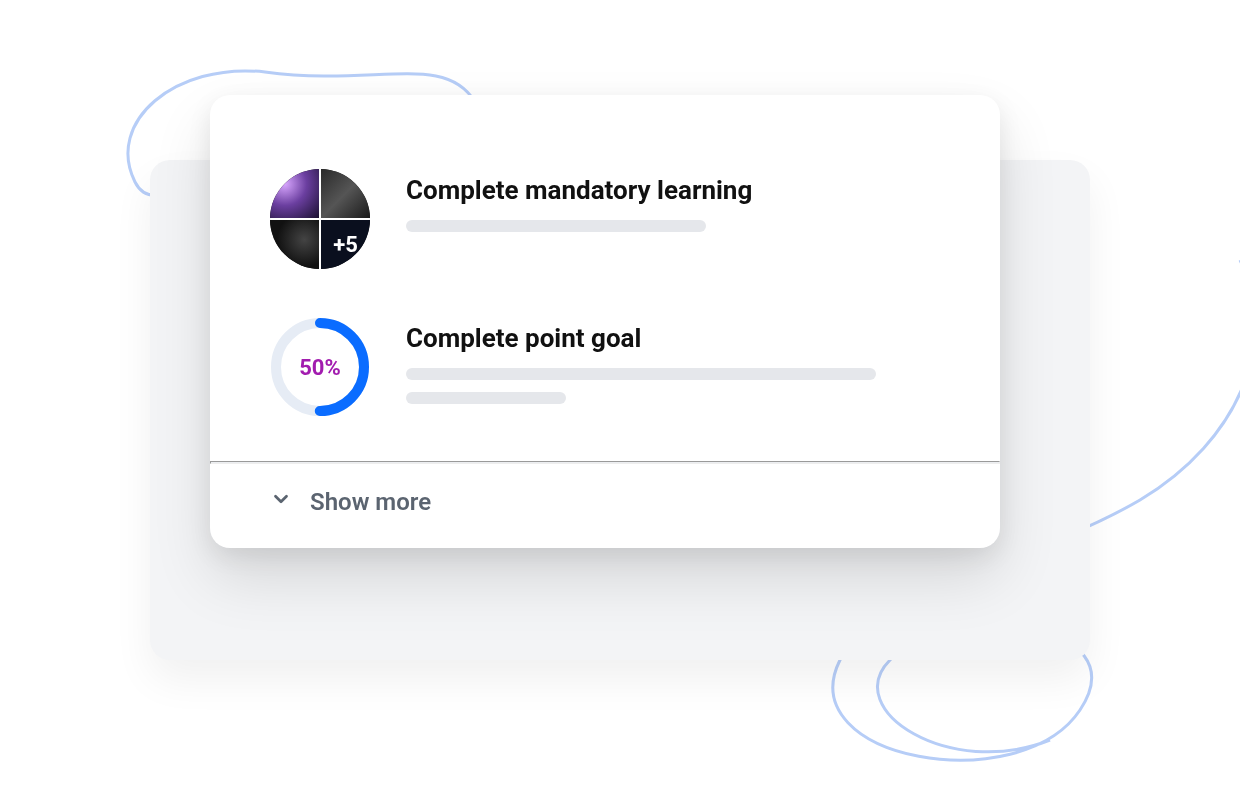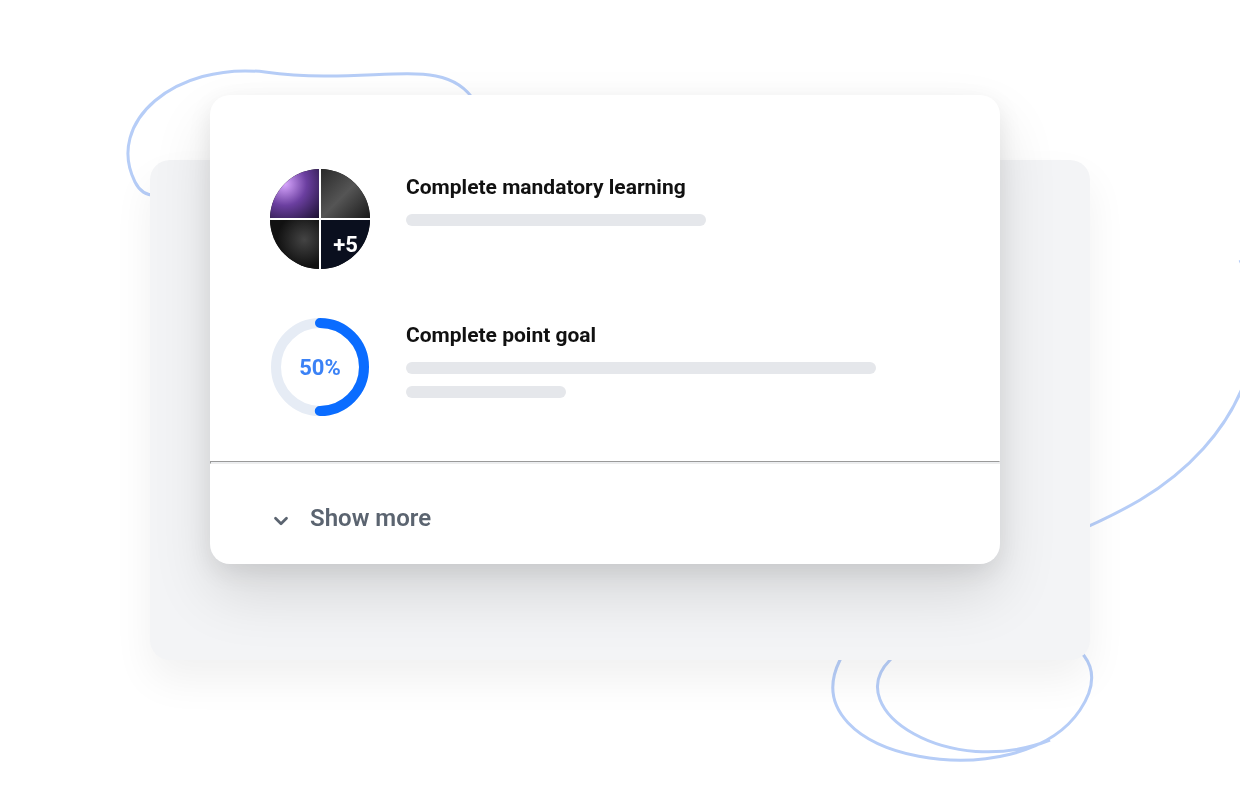--- a/index.html
+++ b/index.html
@@ -4,42 +4,42 @@
 <style>
   html,body{margin:0;padding:0;width:1240px;height:800px;font-family:-apple-system,BlinkMacSystemFont,'Segoe UI',Roboto,Helvetica,Arial,sans-serif;background:#fff;overflow:hidden;}
   .stage{position:relative;width:1240px;height:800px;}
   .swirl{position:absolute;z-index:0;pointer-events:none;}
   .back-card{position:absolute;left:150px;top:160px;width:940px;height:500px;border-radius:20px;background:#f3f4f6;box-shadow:0 20px 40px rgba(0,0,0,.06);z-index:1;}
   .card{position:absolute;left:210px;top:95px;width:790px;border-radius:20px;background:#fff;box-shadow:0 30px 60px rgba(0,0,0,.12),0 8px 24px rgba(0,0,0,.08);z-index:2;display:flex;flex-direction:column;}
   .list{padding:50px 60px 20px 60px;}
   .row{display:flex;align-items:flex-start;gap:36px;padding:24px 0;}
   .icon-col{width:100px;height:100px;flex:0 0 100px;display:flex;align-items:center;justify-content:center;}
   .content-col{flex:1;min-width:0;padding-top:6px;}
-  .row-title{font-size:21px;font-weight:700;color:#111;line-height:1.2;margin:0 0 14px 0;}
+  .row-title{font-size:26px;font-weight:700;color:#111;line-height:1.2;margin:0 0 14px 0;}
   .skeleton{height:12px;border-radius:6px;background:#e5e7eb;}
   .skeleton + .skeleton{margin-top:12px;}
   
   .quad{width:100px;height:100px;border-radius:50%;overflow:hidden;position:relative;background:#111;}
   .quad .q{position:absolute;width:49px;height:49px;}
   .quad .q1{left:0;top:0;background:radial-gradient(circle at 30% 30%,#d9a7ff 0%,#6b3fa0 45%,#1a1030 100%);}
   .quad .q2{right:0;top:0;background:linear-gradient(135deg,#2a2a2a 0%,#555 50%,#1a1a1a 100%);}
   .quad .q3{left:0;bottom:0;background:radial-gradient(circle at 70% 40%,#444 0%,#111 60%);}
   .quad .q4{right:0;bottom:0;background:#0a0f1e;display:flex;align-items:center;justify-content:center;color:#fff;font-weight:700;font-size:22px;}
   .quad .cross-v,.quad .cross-h{position:absolute;background:#fff;}
   .quad .cross-v{left:49px;top:0;width:2px;height:100%;}
   .quad .cross-h{left:0;top:49px;width:100%;height:2px;}
   
   .ring-wrap{width:100px;height:100px;position:relative;}
   .ring-svg{transform:rotate(-90deg);}
-  .ring-label{position:absolute;inset:0;display:flex;align-items:center;justify-content:center;font-weight:700;font-size:22px;color:#3b82f6;}
+  .ring-label{position:absolute;inset:0;display:flex;align-items:center;justify-content:center;font-weight:700;font-size:22px;color:#a21caf;}
   
   .icon-circle{width:100px;height:100px;border-radius:50%;background:#f2f6ff;border:1px solid #e3ecfa;display:flex;align-items:center;justify-content:center;}
   
   .divider{height:1px;background:#eceef1;margin:0;}
-  .footer{padding:40px 60px 32px 60px;display:flex;align-items:flex-end;gap:18px;color:#5b6470;font-size:24px;font-weight:600;cursor:pointer;user-select:none;}
+  .footer{padding:24px 60px 32px 60px;display:flex;align-items:flex-start;gap:18px;color:#5b6470;font-size:24px;font-weight:600;cursor:pointer;user-select:none;}
   .chev{width:22px;height:22px;display:inline-flex;align-items:center;justify-content:center;}
 </style>
 </head>
 <body>
 
 <div class="stage">
 
   <svg class="swirl" style="left:115px;top:32px" width="380" height="220" viewBox="0 0 380 220">
     <path d="M20,150 C-10,90 60,30 150,40 C260,55 330,20 360,70 C400,140 250,180 160,150 C90,125 40,190 20,150 Z" fill="none" stroke="#b6cdf7" stroke-width="3"></path>
   </svg>

